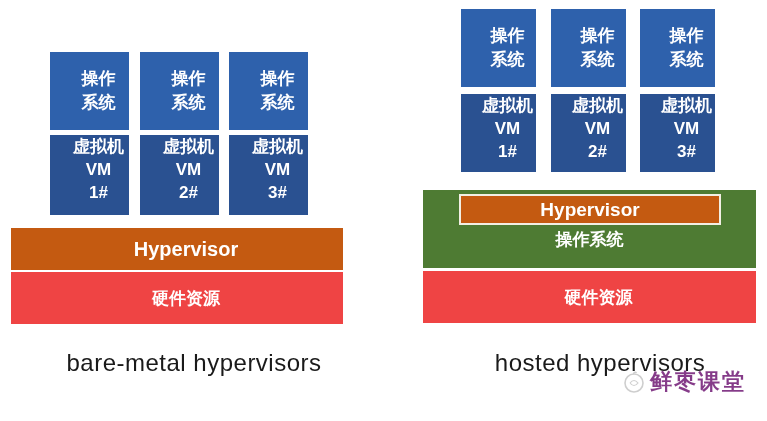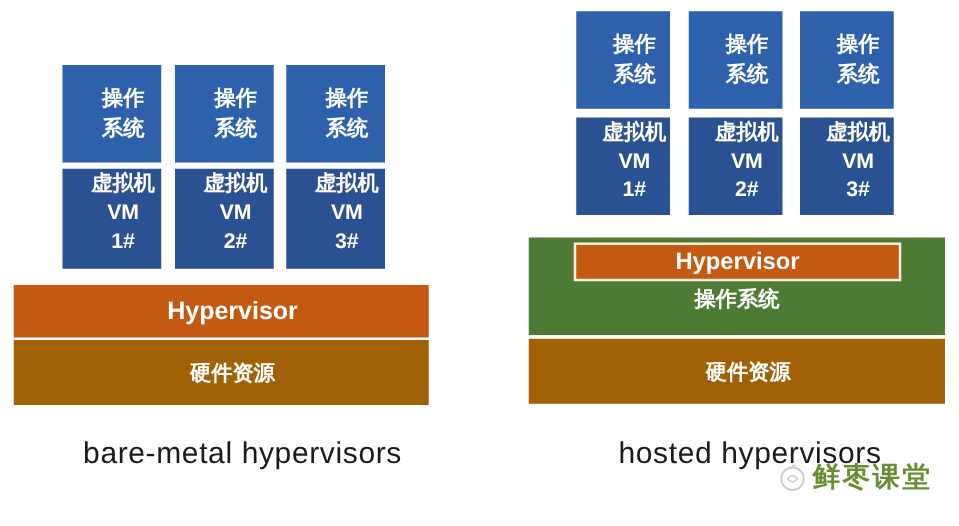--- a/index.html
+++ b/index.html
@@ -45,21 +45,21 @@
   
   .bar {
     display: flex;
     align-items: center;
     justify-content: center;
     color: #ffffff;
     font-weight: bold;
     text-align: center;
   }
   .bar.hypervisor { background: #C45A11; font-size: 20px; }
-  .bar.hardware   { background: #a16207; font-size: 17px; }
+  .bar.hardware   { background: #ef4444; font-size: 17px; }
   .host-os-bar    { background: #4E7B33; }
 
   .hyp-inner {
     position: absolute;
     left: 36px;
     top: 4px;
     width: 262px;
     height: 31px;
     background: #C45A11;
     border: 2px solid #F2EFE4;
@@ -87,21 +87,21 @@
   .caption .sub  { font-size: 24px; font-weight: normal; line-height: 33px; letter-spacing: 0.5px; }
 
   
   .watermark {
     position: absolute;
     left: 622px;
     top: 367px;
     display: flex;
     align-items: center;
     gap: 4px;
-    color: #4d7c0f;
+    color: #701a75;
     font-size: 22px;
     font-weight: bold;
     letter-spacing: 2px;
     opacity: 0.85;
     z-index: 5;
   }
   .watermark svg { display: block; }
 </style>
 </head>
 <body>

